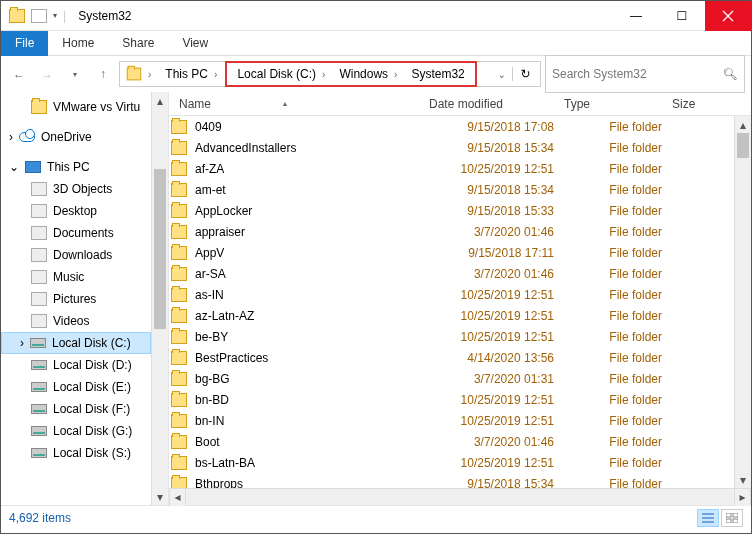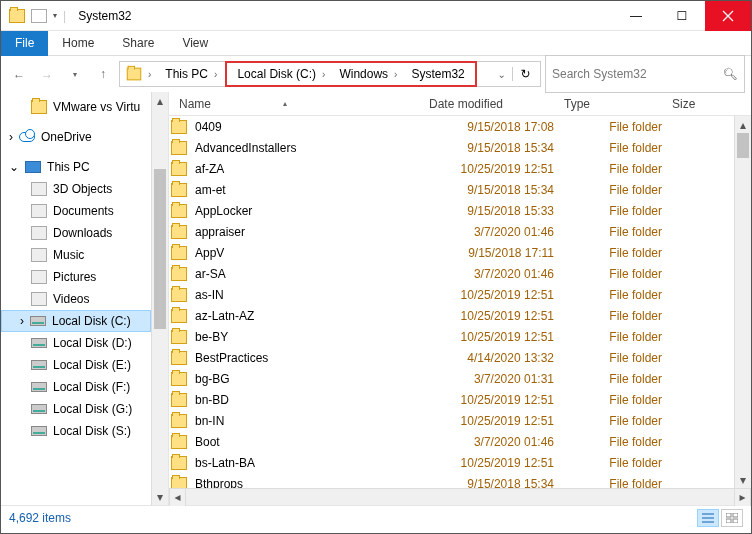--- a/index.html
+++ b/index.html
@@ -159,20 +159,24 @@
           <span class="arrow">⌄</span>
           <span class="pc-icon"></span>
           <span>This PC</span>
         </div>
         <div class="tree-item child" style="padding-left:30px;">
           <span class="generic-icon"></span>
           <span>3D Objects</span>
         </div>
         <div class="tree-item child" style="padding-left:30px;">
           <span class="generic-icon"></span>
+          <span>Desktop</span>
+        </div>
+        <div class="tree-item child" style="padding-left:30px;">
+          <span class="generic-icon"></span>
           <span>Documents</span>
         </div>
         <div class="tree-item child" style="padding-left:30px;">
           <span class="generic-icon"></span>
           <span>Downloads</span>
         </div>
         <div class="tree-item child" style="padding-left:30px;">
           <span class="generic-icon"></span>
           <span>Music</span>
         </div>
@@ -327,21 +331,21 @@
             </div>
        <div class="col-date">10/25/2019 12:51</div>
        <div class="col-type">File folder</div>
        <div class="col-size"></div>
      </div>
           <div class="row">
        <div class="col-name">
               <span class="folder-mini"></span>
               <span>BestPractices</span>
             </div>
-       <div class="col-date">4/14/2020 13:32</div>
+       <div class="col-date">4/14/2020 13:56</div>
        <div class="col-type">File folder</div>
        <div class="col-size"></div>
      </div>
           <div class="row">
        <div class="col-name">
               <span class="folder-mini"></span>
               <span>bg-BG</span>
             </div>
        <div class="col-date">3/7/2020 01:31</div>
        <div class="col-type">File folder</div>

